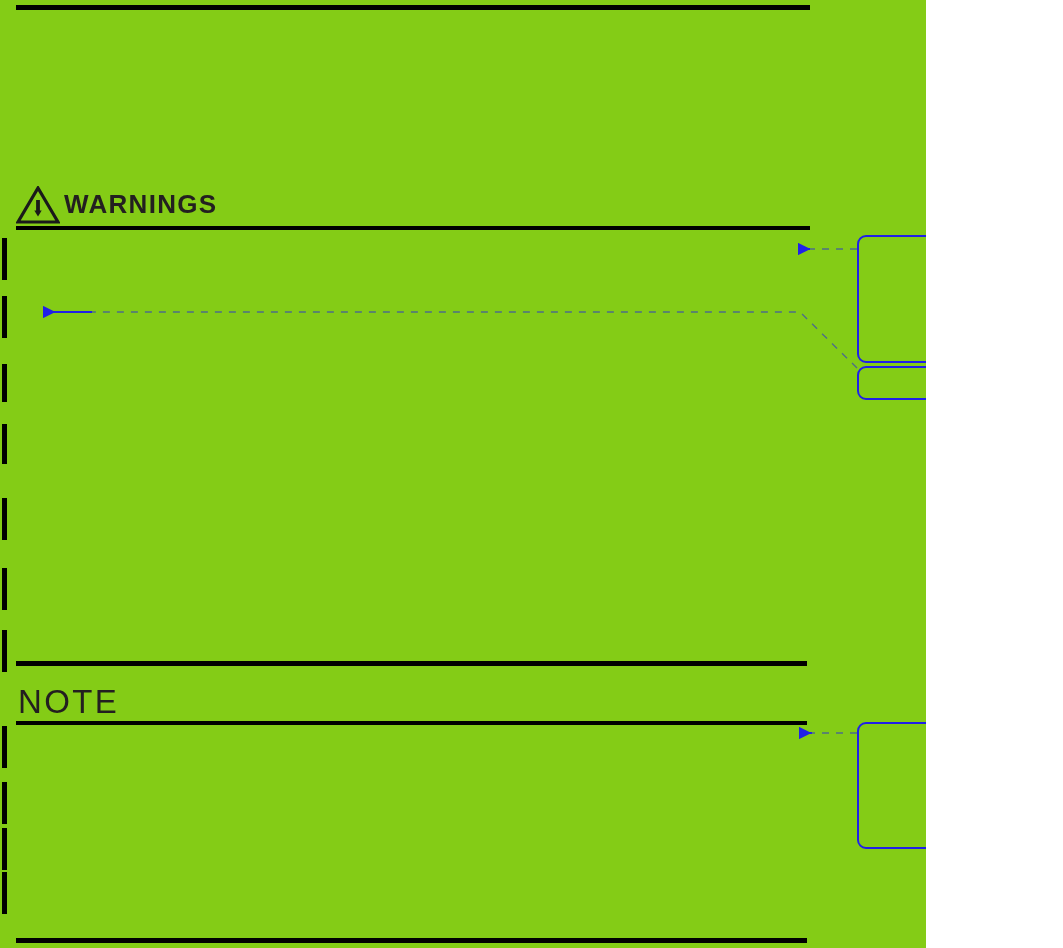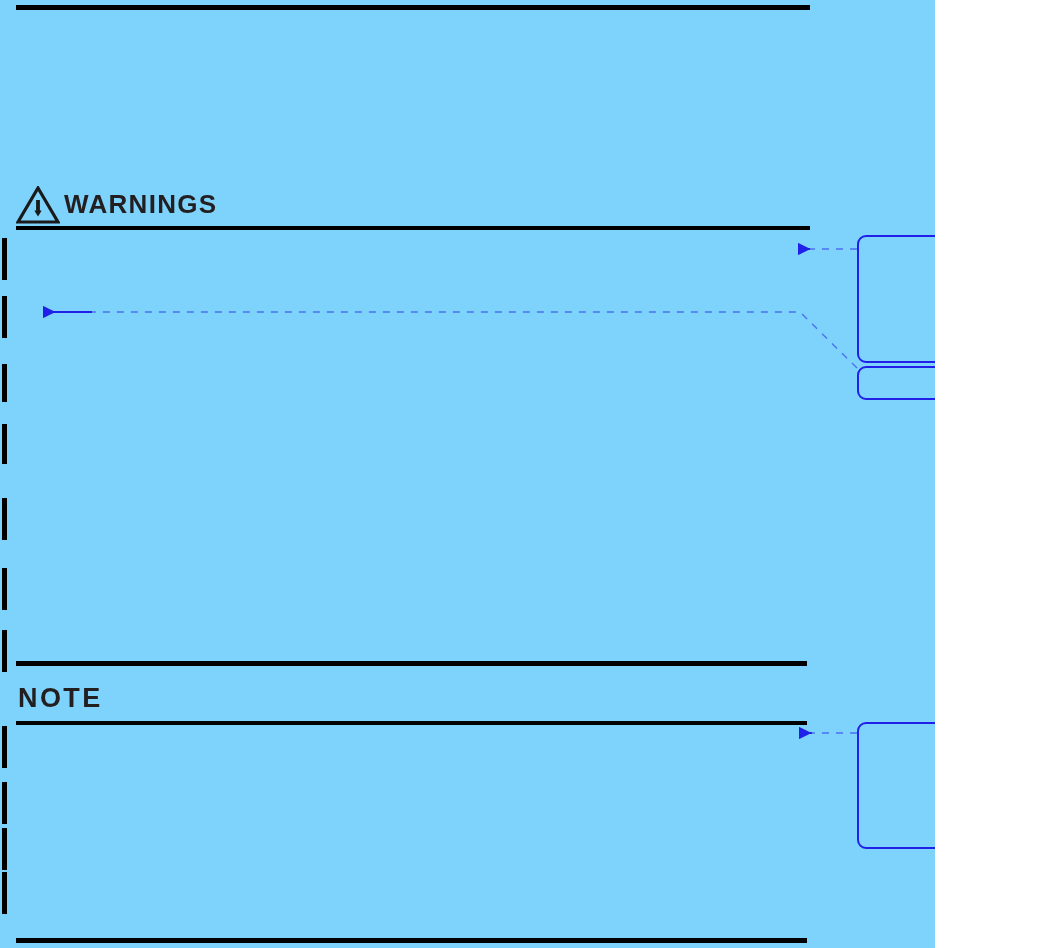--- a/index.html
+++ b/index.html
@@ -8,23 +8,22 @@
     background: #ffffff;
   }
   body {
     font-family: "Liberation Sans", sans-serif;
     -webkit-font-smoothing: antialiased;
   }
   #page {
     position: relative;
     width: 926px;
     height: 948px;
-    background: #7dd3fc;
+    background: #84cc16;
     overflow: hidden;
-    padding-left: 9px;
   }
 
   
   .rule {
     position: absolute;
     background: #000000;
   }
   .rule-top {
     left: 16px;
     top: 5px;
@@ -83,22 +82,22 @@
     position: absolute;
     left: 16px;
     top: 685px;
     width: 791px;
     height: 44px;
   }
   .note-label {
     position: absolute;
     left: 2px;
     top: 0px;
-    font-size: 27px;
-    font-weight: bold;
+    font-size: 33px;
+    font-weight: normal;
     letter-spacing: 2.4px;
     color: #231f20;
     line-height: 1;
   }
   .note-underline {
     position: absolute;
     left: 0px;
     top: 36px;
     width: 791px;
     height: 4px;

